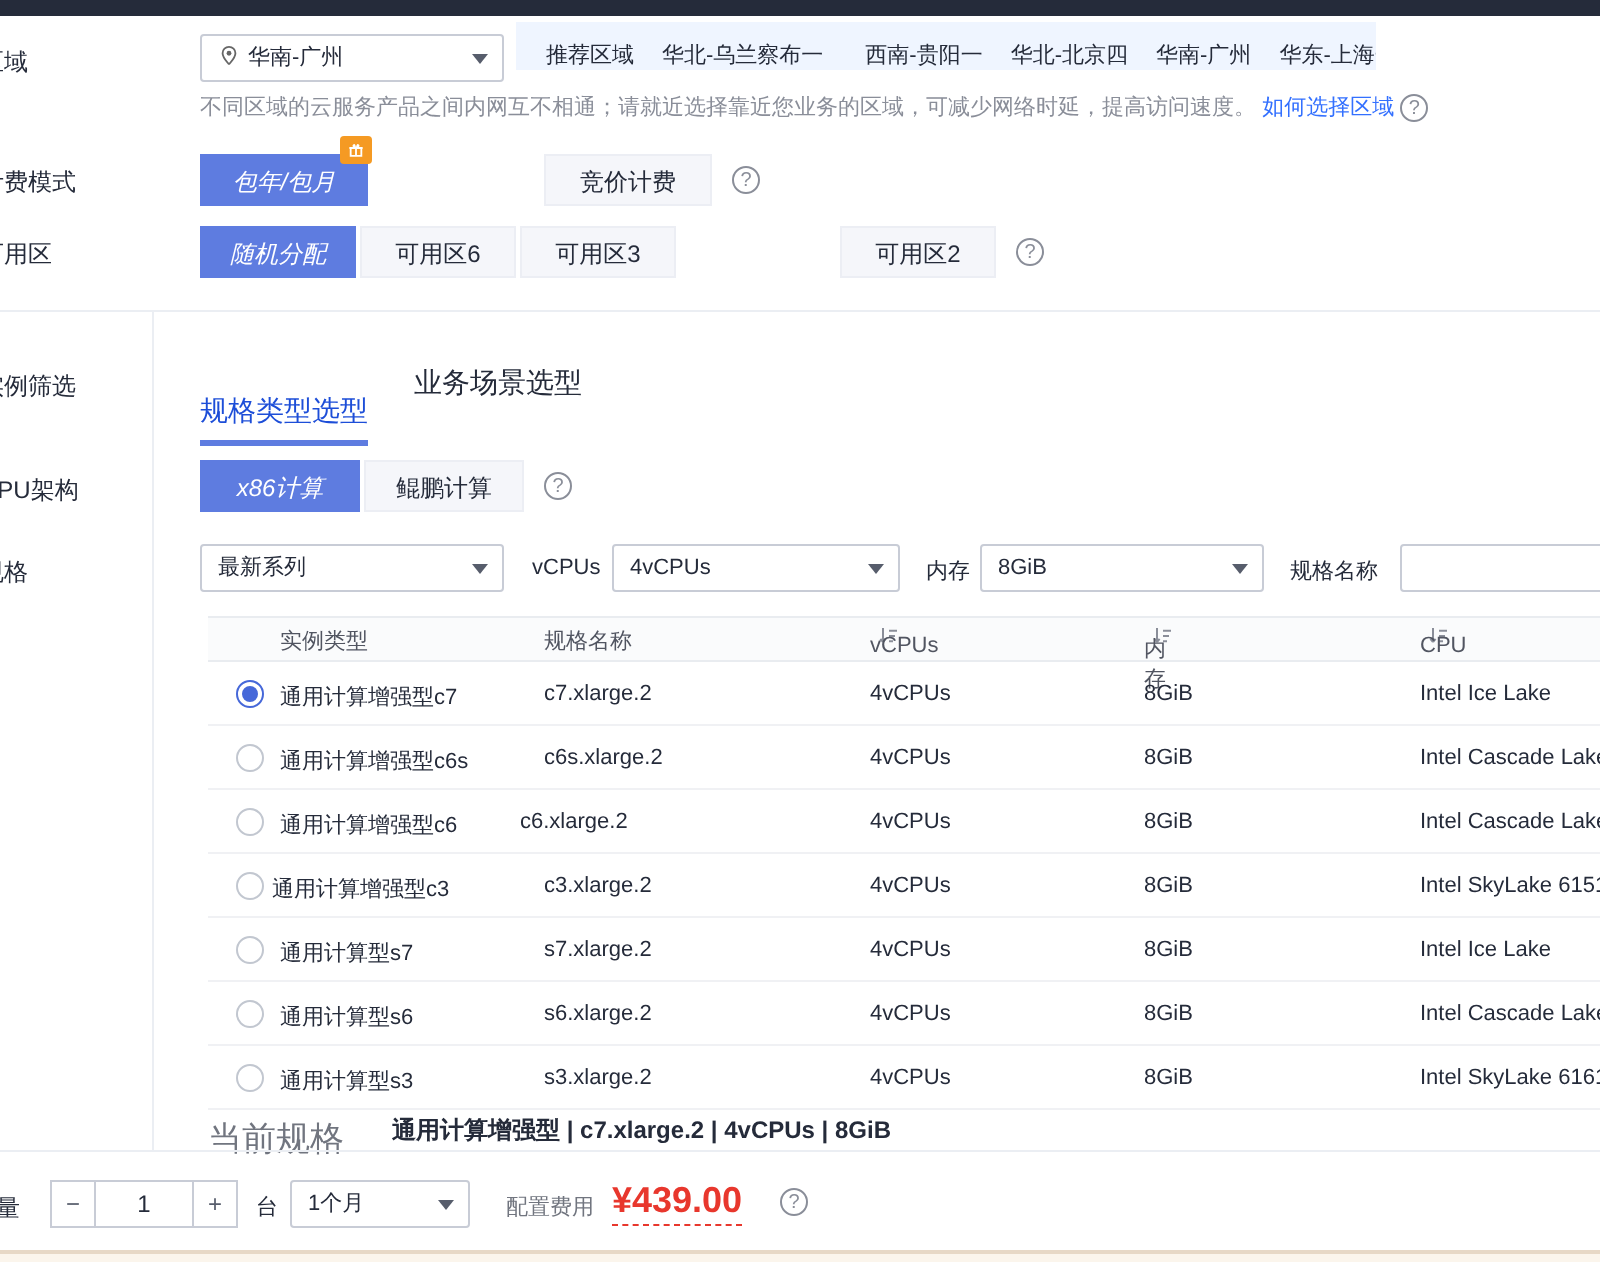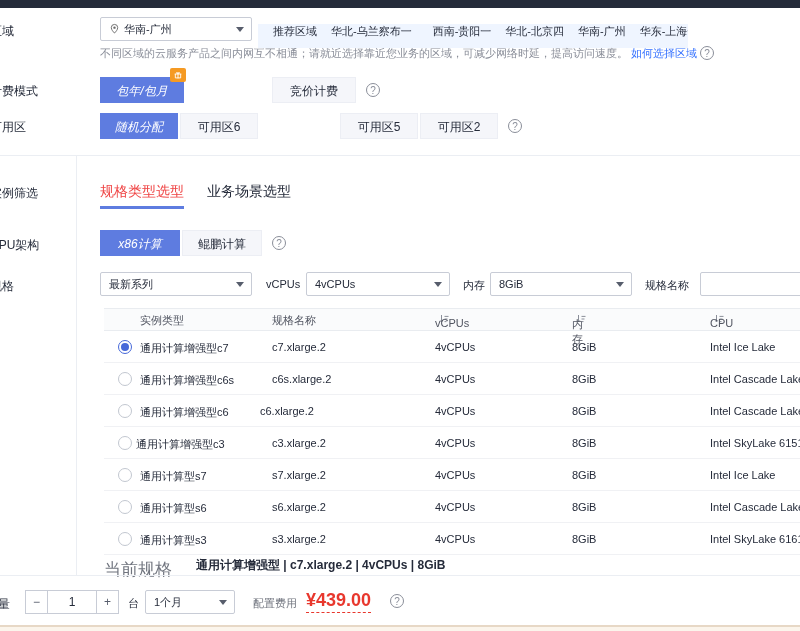--- a/index.html
+++ b/index.html
@@ -13,28 +13,28 @@
   .flabel { position:absolute; left:-10px; width:96px; font-size:12px; color:#252b3a; white-space:nowrap; }
   .sel { position:absolute; height:24px; background:#fff; border:1px solid #c8ccd6; border-radius:2px;
          line-height:22px; padding:0 20px 0 8px; font-size:11px; color:#252b3a; white-space:nowrap; }
   .caret { position:absolute; right:7px; top:9px; width:0; height:0;
            border-left:4px solid transparent; border-right:4px solid transparent; border-top:5px solid #575d6c; }
   .opt { position:absolute; height:26px; line-height:26px; text-align:center; font-size:12px;
          background:#f5f6fa; border:1px solid #eceef4; color:#252b3a; cursor:pointer; white-space:nowrap; }
   .opt.selected { background:#5e7ce0; border-color:#5e7ce0; color:#fff;font-style:italic; }
   .qmark { display:inline-block; width:14px; height:14px; line-height:13px; border:1px solid #8a8e99;
            border-radius:50%; color:#8a8e99; font-size:10px; text-align:center; background:#fff; }
-  .recbar { position:absolute; left:258px; top:24px; width:430px; height:24px; background:#eff5ff;
-            display:flex; align-items:flex-start; gap:7px; padding:0 8px; overflow:hidden; white-space:nowrap; font-size:11px; }
+  .recbar { position:absolute; left:258px; top:11px; width:430px; height:24px; background:#eff5ff;
+            display:flex; align-items:flex-end; gap:7px; padding:0 8px; overflow:hidden; white-space:nowrap; font-size:11px; }
   .vsep { width:1px; height:12px; background:#d4dcee; }
   .note { position:absolute; left:100px; top:46px; font-size:11px; color:#8a8e99; white-space:nowrap; }
   .link { color:#3370ff; cursor:pointer; }
   .hdiv { position:absolute; background:#ebeef3; }
   .tab { position:absolute; top:183px; font-size:14px; color:#252b3a; cursor:pointer; white-space:nowrap; }
-  .tab.active { color:#ef4444; }
+  .tab.active { color:#1d4ed8;margin-top:14px; }
   .tab.active::after { content:""; position:absolute; left:0; right:0; bottom:-8px; height:3px; background:#5e7ce0; }
   .thead { position:absolute; left:104px; top:308px; width:716px; height:23px; background:#fafbfc;
            border-top:1px solid #e9ecf0; border-bottom:1px solid #e9ecf0; font-size:11px; color:#515561; }
   .thead span { position:absolute; top:4px; }
   .trow { position:absolute; left:104px; width:716px; height:32px; border-bottom:1px solid #f0f1f4; font-size:11px; color:#252b3a; }
   .trow span { position:absolute; top:10px; white-space:nowrap; }
   .radio { position:absolute; left:14px; top:9px; width:14px; height:14px; border:1px solid #c2c7d0; border-radius:50%; background:#fff; }
   .radio.checked { border-color:#4668d9; }
   .radio.checked::after { content:""; position:absolute; left:2px; top:2px; width:8px; height:8px; border-radius:50%; background:#4668d9; }
   .sorticon { display:inline-block; vertical-align:-1px; margin-left:4px; }
@@ -103,21 +103,21 @@
     <svg width="10" height="10" viewBox="0 0 12 12">
         <path d="M2 4.8h8M6 4.8V10M2.8 4.8v4.7h6.4V4.8" stroke="#fff" stroke-width="1.1" fill="none"></path>
         <path d="M4.2 2.8c1-1 1.8.4 1.8 2-1.6 0-2.6-1-1.8-2zM7.8 2.8c-1-1-1.8.4-1.8 2 1.6 0 2.6-1 1.8-2z" fill="#fff"></path>
       </svg>
   </div>
   <span class="qmark" style="position:absolute; left:366px; top:83px;">?</span>
 
   <div class="flabel" style="top:119px">可用区</div>
   <div class="opt selected" style="left:100px; top:113px; width:78px;">随机分配</div>
   <div class="opt" style="left:180px; top:113px; width:78px;">可用区6</div>
-  <div class="opt" style="left:340px; top:113px; width:78px;">可用区5</div>
+  <div class="opt" style="left:260px; top:113px; width:78px;">可用区3</div>
   <div class="opt" style="left:420px; top:113px; width:78px;">可用区2</div>
   <span class="qmark" style="position:absolute; left:508px; top:119px;">?</span>
 
   <div class="hdiv" style="left:0; top:155px; width:800px; height:1px;"></div>
   <div class="hdiv" style="left:76px; top:155px; width:1px; height:420px;"></div>
 
   <div class="flabel" style="top:185px">实例筛选</div>
   <div class="tab active" style="left:100px;">规格类型选型</div>
   <div class="tab" style="left:207px;">业务场景选型</div>
 

